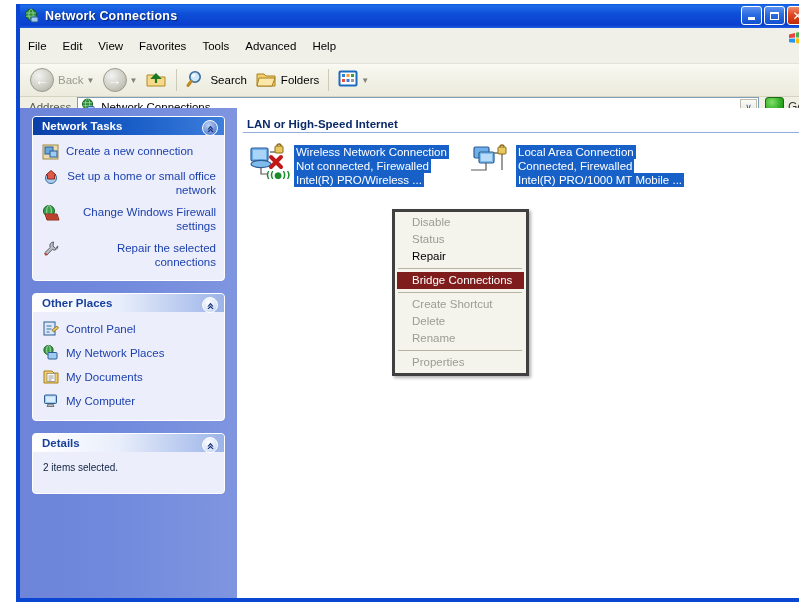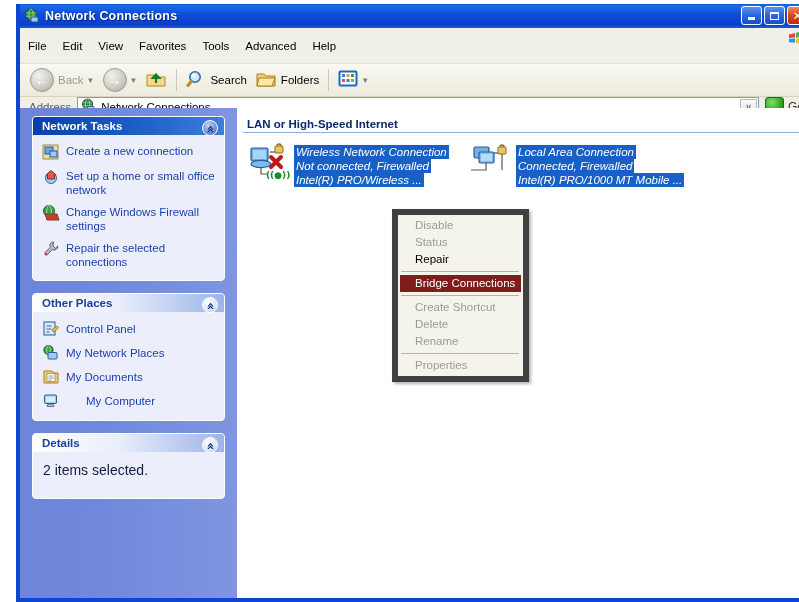--- a/index.html
+++ b/index.html
@@ -169,57 +169,57 @@
   .chev.on-dark {
     background: radial-gradient(circle at 40% 30%, #BCD2F4 0%, #6E90D8 60%, #3A63B8 100%);
     border:1px solid #ffffff; color:#12307A;
   }
   .chev.on-light {
     background: radial-gradient(circle at 40% 30%, #FFFFFF 0%, #DCE6F8 60%, #9AB2E4 100%);
     border:1px solid #ffffff; color:#12307A;
   }
   .panel-body { padding:8px 8px 9px 9px; }
   .task-row {
-    display:flex; align-items:flex-start; margin-bottom:7px;
+    display:flex; align-items:flex-start; margin-bottom:7px;text-align:right;
   }
   .task-row:last-child { margin-bottom:2px; }
   .task-ico { width:18px; height:18px; flex:none; margin-right:6px; position:relative; }
   .task-text { font-size:11.5px; color:#1B3FAE; line-height:13.5px; padding-top:2px; }
   .place-row { display:flex; align-items:center; margin-bottom:6px; }
-  .place-row:last-child { margin-bottom:1px;gap:20px; }
-  .details-body { padding:10px 13px 20px 10px; font-size:14px; color:#102040; }
+  .place-row:last-child { margin-bottom:1px; }
+  .details-body { padding:10px 13px 20px 10px; font-size:10px; color:#102040; }
 
   
   #content {
     flex:1; background:#ffffff; position:relative;
     padding:10px 0 0 0;
   }
   #group-header {
     margin:0 12px 0 6px;
     font-weight:bold; font-size:11.5px; color:#0A2A6A;
     padding-bottom:2px; padding-left:4px;
     border-bottom:1px solid #94AEDC;
   }
   #items { position:relative; margin-top:10px; padding-left:12px; display:flex; }
   .conn-item { display:flex; align-items:flex-start; width:222px; }
   .conn-ico { width:42px; height:38px; flex:none; position:relative; margin-right:3px;}
-  .conn-lines { padding-top:2px;font-style:italic; }
+  .conn-lines { padding-top:2px; }
   .conn-line {
     font-size:11.5px; line-height:14px; white-space:nowrap;
     background:#1660C8; color:#ffffff; padding:0 2px;
     display:inline-block;
   }
   .conn-lines .conn-line { display:block; width:fit-content; }
 
   
   #ctxmenu {
     position:absolute; left:155px; top:66px;
     width:137px;
     background:#F4F3EC;
-    border:6px solid #404040;
+    border:3px solid #404040;
     box-shadow:2px 2px 3px rgba(0,0,0,0.30);
     padding:2px 0;
     z-index:50;
   }
   .ctx-item {
     height:17px; line-height:17px;
     padding-left:17px; font-size:11.5px;
     color:#9C9C94;
     white-space:nowrap;
   }

